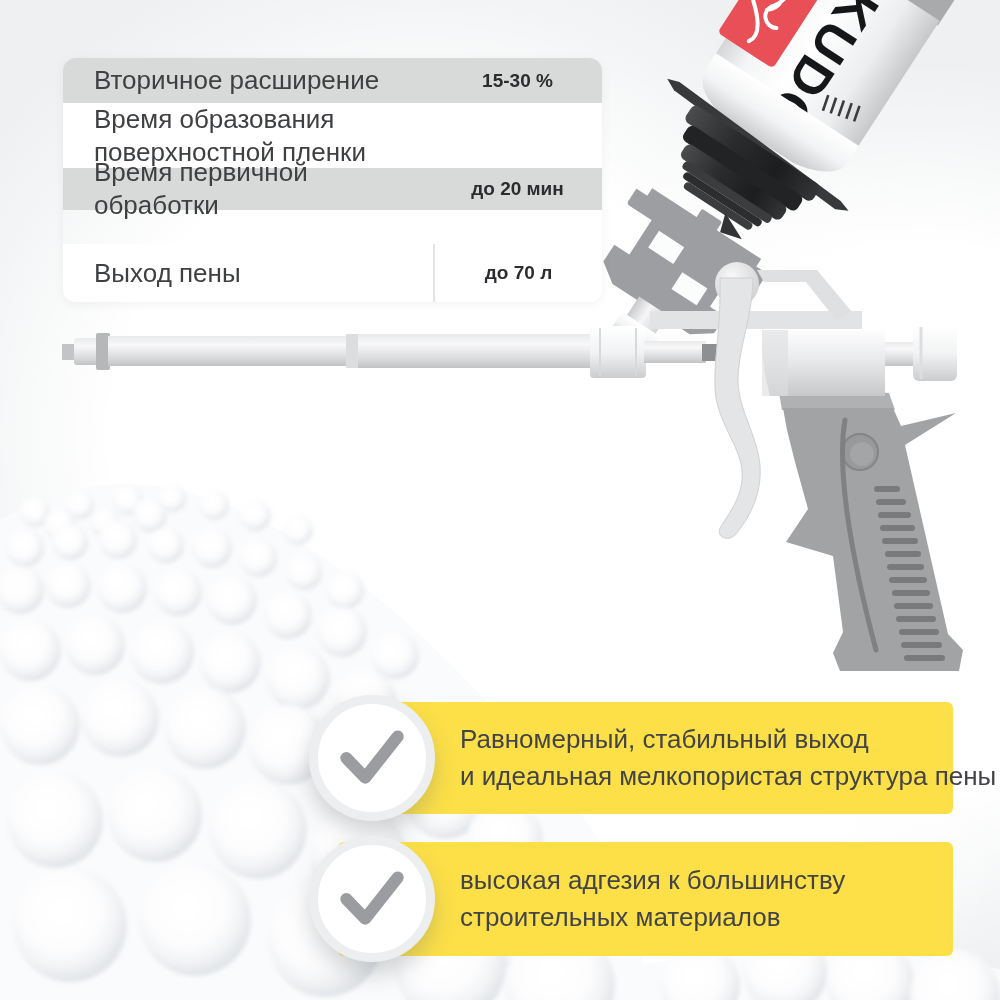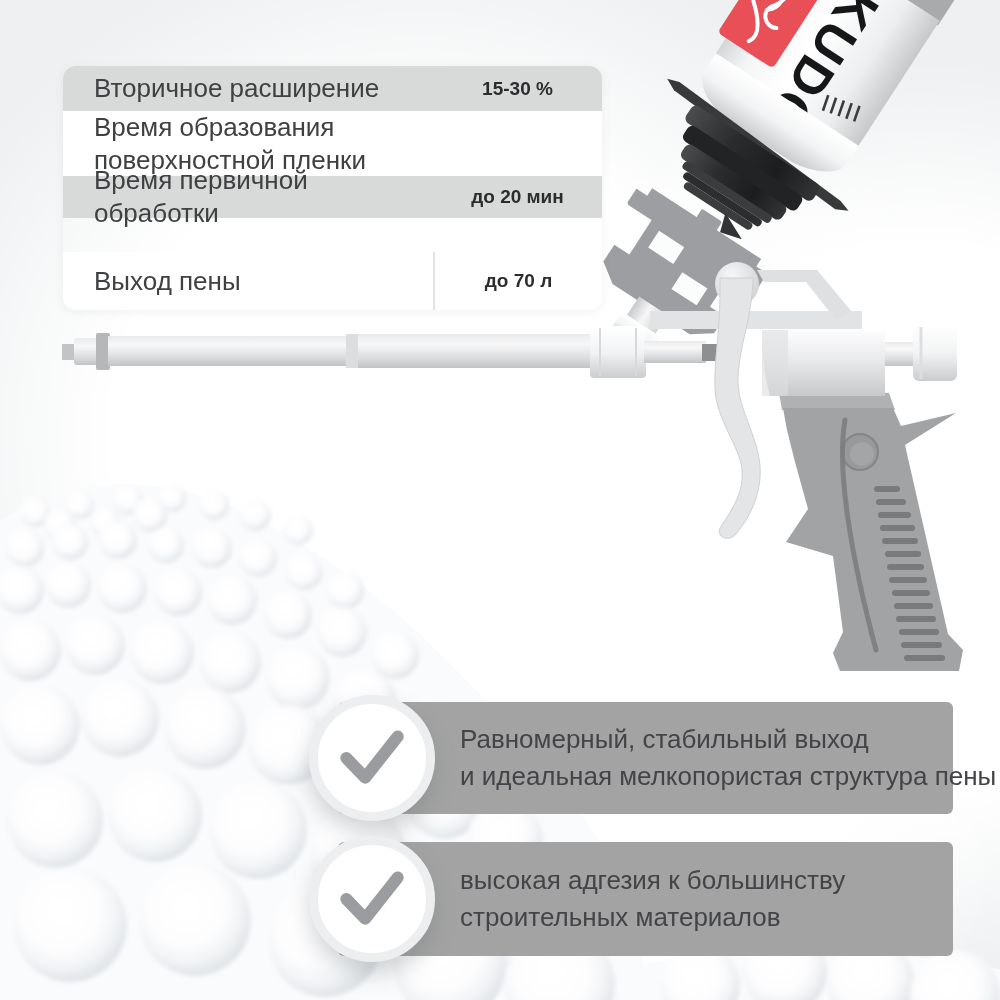--- a/index.html
+++ b/index.html
@@ -9,37 +9,37 @@
   .blob1{left:-110px;top:-70px;width:1060px;height:1010px;
          background:radial-gradient(closest-side,#ffffff 58%,rgba(255,255,255,0) 100%);}
   .blob2{left:470px;top:60px;width:900px;height:920px;
          background:radial-gradient(closest-side,#ffffff 60%,rgba(255,255,255,0) 100%);}
   .blob3{left:240px;top:560px;width:760px;height:560px;
          background:radial-gradient(closest-side,#ffffff 55%,rgba(255,255,255,0) 100%);}
 
   .art{position:absolute;left:0;top:0;width:1000px;height:1000px;}
 
   
-  .specs{position:absolute;left:63px;top:66px;width:539px;border-radius:13px;
+  .specs{position:absolute;left:63px;top:58px;width:539px;border-radius:13px;
          overflow:hidden;box-shadow:0 2px 10px rgba(120,125,130,.10);}
   .specs .row{display:flex;align-items:center;}
   .specs .row:nth-child(odd){background:#d8d9d9;}
   .specs .row:nth-child(even){background:#ffffff;}
   .specs .row:nth-child(1){height:45px;}
   .specs .row:nth-child(2){height:65px;}
   .specs .row:nth-child(3){height:42px;}
   .specs .row:nth-child(4){height:58px;margin-top:34px;}
   .specs .lbl{width:370px;box-sizing:border-box;padding-left:31px;padding-right:10px;
               font-size:26px;line-height:33px;color:#3f4042;}
   .specs .val{flex:1;text-align:center;font-size:19px;font-weight:bold;color:#2b2c2e;
               align-self:stretch;display:flex;align-items:center;justify-content:center;}
   .specs .row:nth-child(even) .val{border-left:2px solid #e3e4e4;}
 
   
-  .feature-bar{position:absolute;left:338px;width:615px;background:#a3a3a3;border-radius:6px;
+  .feature-bar{position:absolute;left:338px;width:615px;background:#fde047;border-radius:6px;
                display:flex;align-items:center;}
   .feature-bar .txt{padding-left:122px;font-size:26px;line-height:37px;color:#434447;white-space:nowrap;}
   .check-circle{position:absolute;left:309px;width:108px;height:108px;border-radius:50%;
                 background:#ffffff;border:9px solid #edeeef;
                 box-shadow:0 12px 22px rgba(110,115,120,.30);}
   .check-circle svg{position:absolute;left:0;top:0;}
   .f1-bar{top:702px;height:112px;}
   .f1-circle{top:695px;}
   .f2-bar{top:842px;height:114px;}
   .f2-circle{top:836px;}

